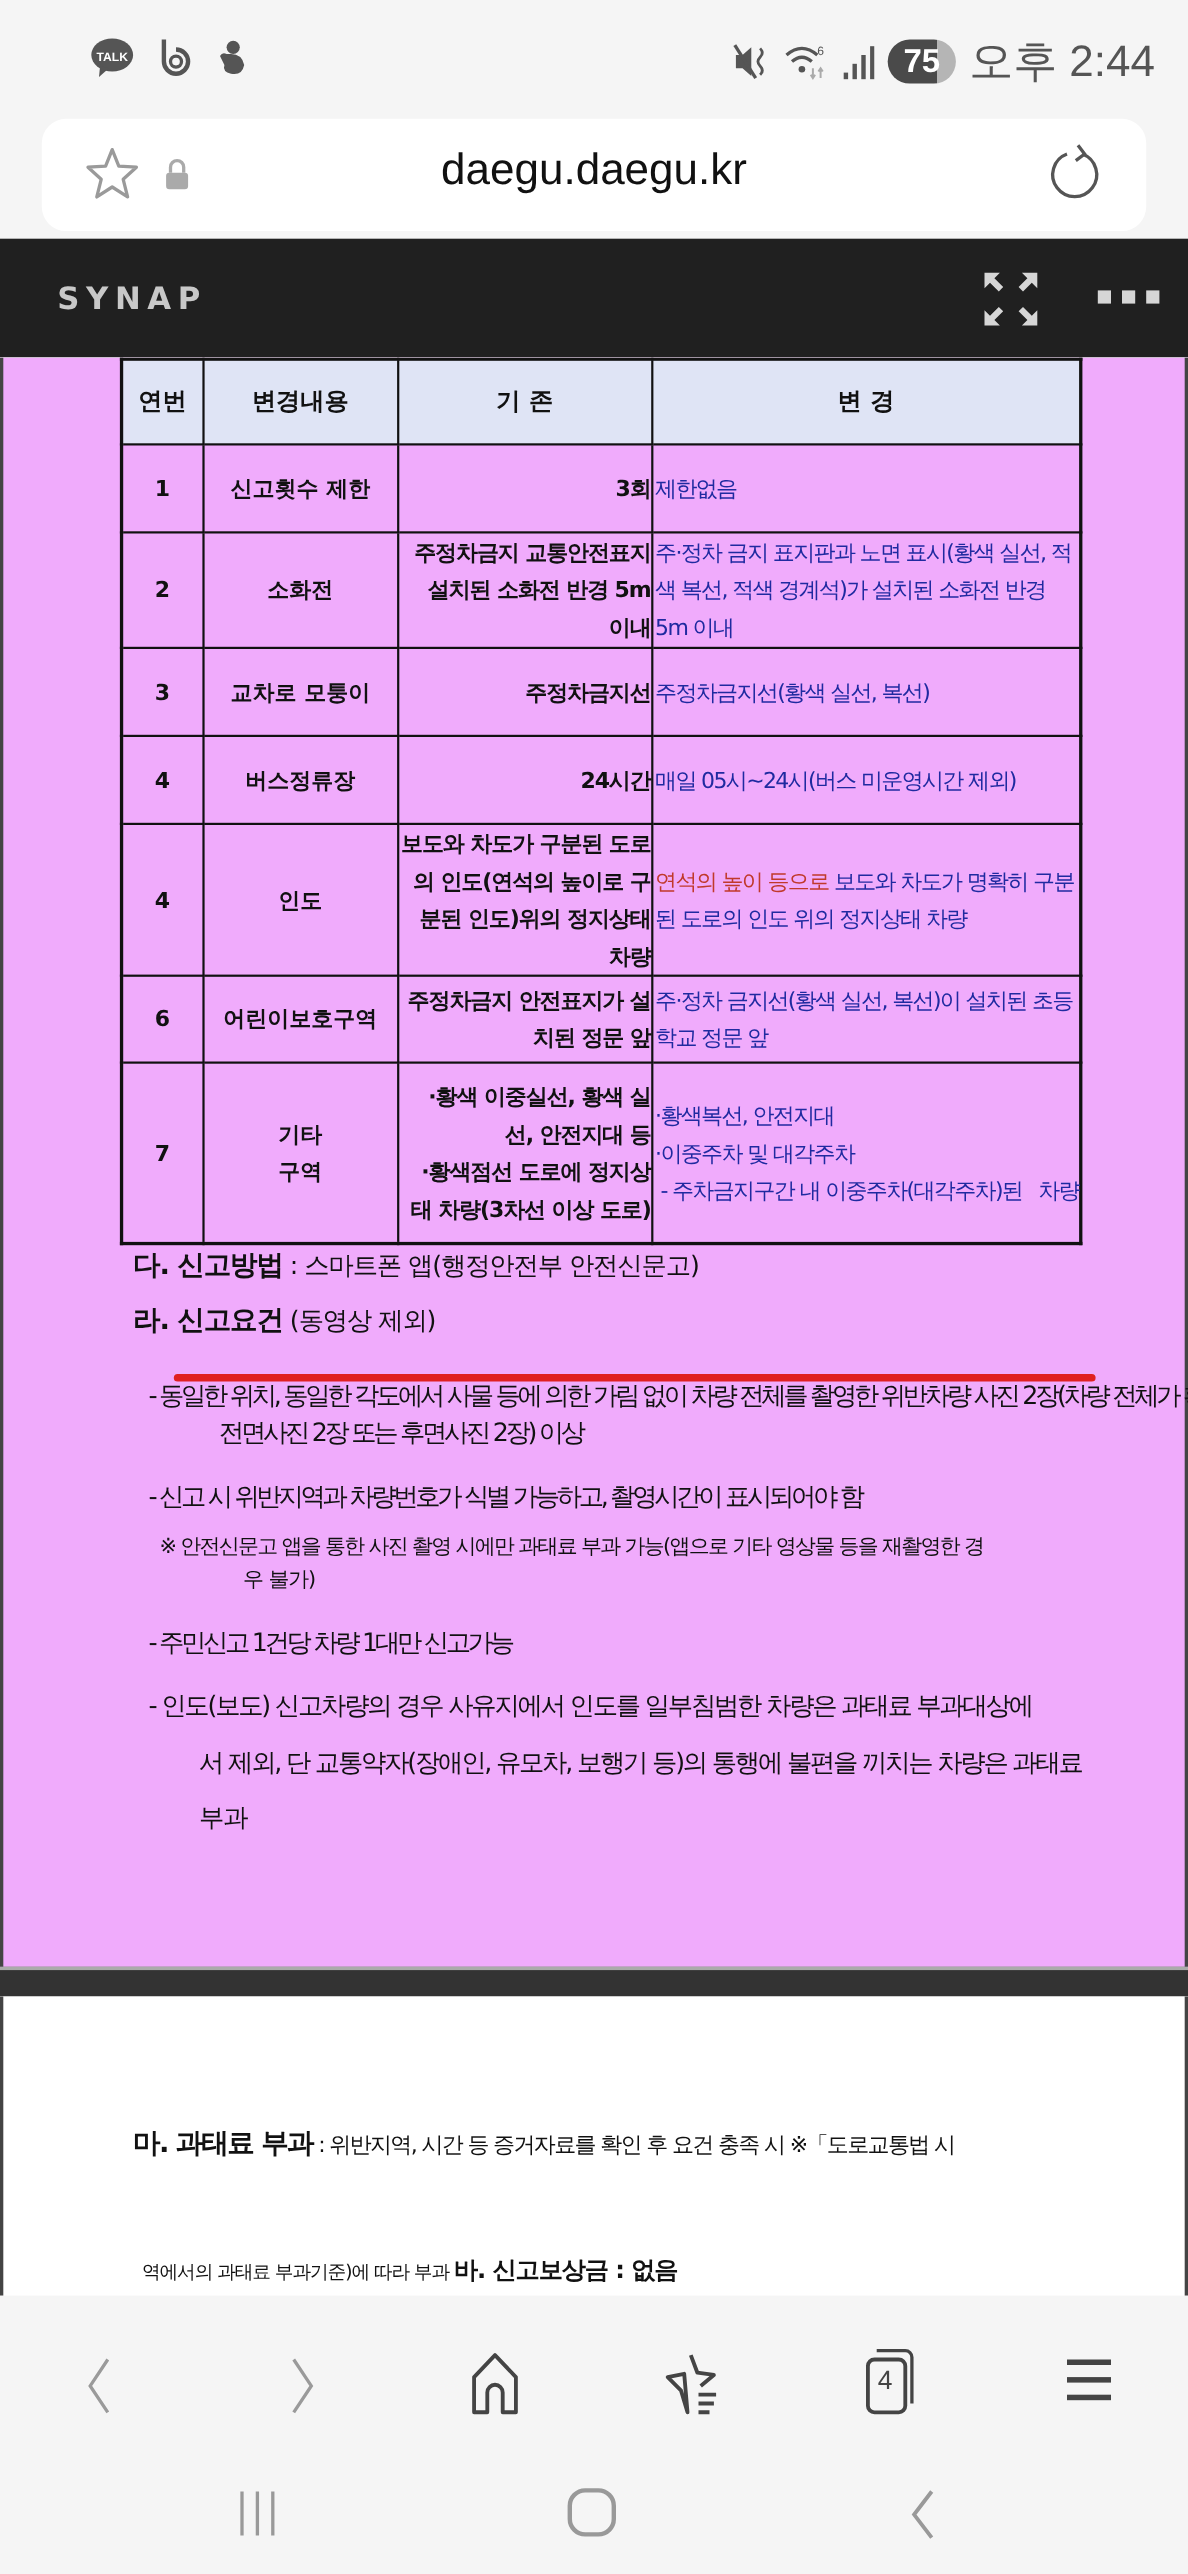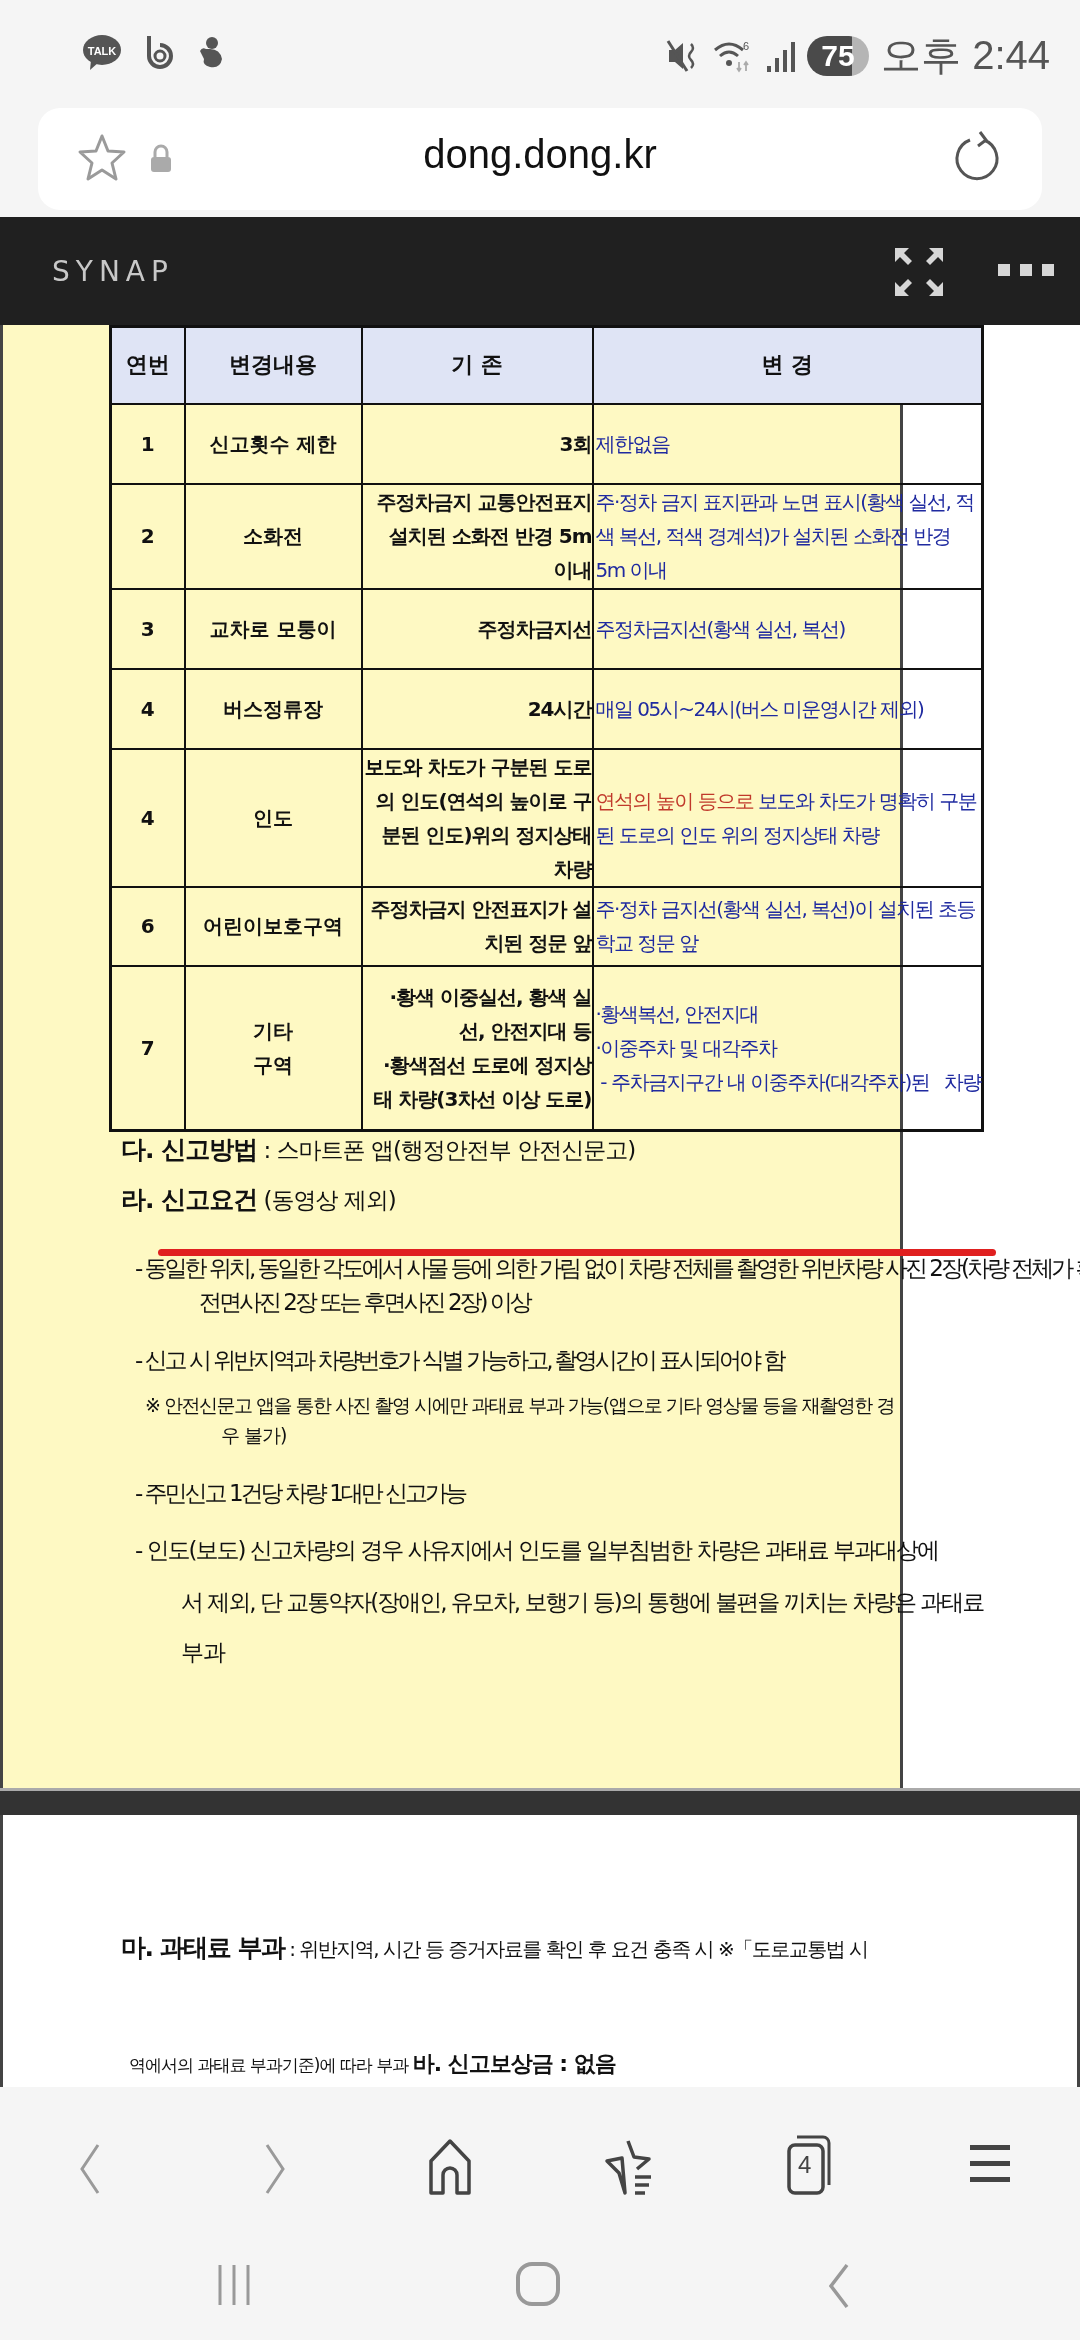--- a/index.html
+++ b/index.html
@@ -15,28 +15,28 @@
 
   
   .url-bar { position: absolute; left: 38px; top: 108px; width: 1004px; height: 102px; background: #fff; border-radius: 22px; }
   .url-text { position: absolute; left: 0; right: 0; top: 24px; text-align: center; font-family: "Liberation Sans", sans-serif; font-size: 40px; color: #111; }
   .url-star { position: absolute; left: 38px; top: 24px; }
   .url-lock { position: absolute; left: 110px; top: 36px; }
   .url-reload { position: absolute; right: 36px; top: 20px; }
 
   
   .synap-header { position: absolute; top: 217px; left: 0; width: 1080px; height: 108px; background: #202020; }
-  .synap-logo { position: absolute; left: 52px; top: 38px; font-family: "DejaVu Sans", sans-serif; font-weight: normal; font-size: 28px; letter-spacing: 6px; color: #c8c8c8; }
+  .synap-logo { position: absolute; left: 52px; top: 38px; font-family: "DejaVu Sans", sans-serif; font-weight: bold; font-size: 28px; letter-spacing: 6px; color: #c8c8c8; }
   .synap-expand { position: absolute; left: 893px; top: 246px; }
   .synap-more { position: absolute; left: 998px; top: 264px; display: flex; gap: 10px; }
   .synap-more span { width: 12px; height: 12px; background: #d6d6d6; display: block; }
 
   
   .doc-viewport { position: absolute; top: 325px; left: 0; width: 1080px; height: 1762px; background: #fff; overflow: hidden; }
-  .page1 { position: absolute; left: 0; top: 0; width: 903px; height: 1463px; background: #fef9c3; border-left: 3px solid #444; border-right: 3px solid #444; padding-left: 16px; }
+  .page1 { position: absolute; left: 0; top: 0; width: 1080px; height: 1463px; background: #f0abfc; border-left: 3px solid #444; border-right: 3px solid #444; padding-left: 16px; }
   .page-gap { position: absolute; left: 0; top: 1463px; width: 1080px; height: 27px; background: #333; border-top: 3px solid #aaa; }
   .page2 { position: absolute; left: 0; top: 1490px; width: 1080px; height: 300px; background: #fff; border-left: 3px solid #444; border-right: 3px solid #444; }
 
   
   table.change-table { position: absolute; left: 106px; top: 0; width: 872px; border-collapse: collapse; border: 3px solid #111; table-layout: fixed; }
   .change-table th, .change-table td { border: 2px solid #111; vertical-align: middle; }
   .change-table th { background: #dfe4f5; height: 77px; font-size: 22px; font-weight: bold; text-align: center; }
   .change-table td { font-size: 20px; line-height: 34px; }
   .c-num { text-align: center; font-weight: bold; font-size: 22px; }
   .c-item { text-align: center; font-weight: bold; font-size: 21px; }
@@ -102,21 +102,21 @@
 </div>
 
 <div class="url-bar">
   <svg class="url-star" width="52" height="52" viewBox="0 0 52 52">
       <path d="M26 4 L32 19 L48 20 L36 31 L40 47 L26 38 L12 47 L16 31 L4 20 L20 19 Z" fill="none" stroke="#9a9a9a" stroke-width="3" stroke-linejoin="round"></path>
     </svg>
   <svg class="url-lock" width="26" height="30" viewBox="0 0 26 30">
       <path d="M7 13 V8 A6 6 0 0 1 19 8 V13" fill="none" stroke="#aaa" stroke-width="3"></path>
       <rect x="3" y="13" width="20" height="15" rx="3" fill="#aaa"></rect>
     </svg>
-  <div class="url-text">dong.dong.kr</div>
+  <div class="url-text">daegu.daegu.kr</div>
   <svg class="url-reload" width="56" height="60" viewBox="0 0 56 60">
       <path d="M34 12 A20 20 0 1 1 20 12" fill="none" stroke="#555" stroke-width="3"></path>
       <path d="M30 4 L36 12 L28 18" fill="none" stroke="#555" stroke-width="3"></path>
     </svg>
 </div>
 
 <div class="synap-header">
   <div class="synap-logo">SYNAP</div>
 </div>
 <svg class="synap-expand" width="52" height="52" viewBox="0 0 52 52" style="position:absolute;left:893px;top:246px;">

